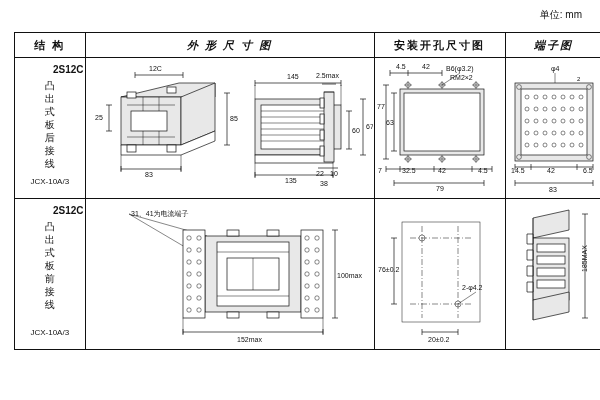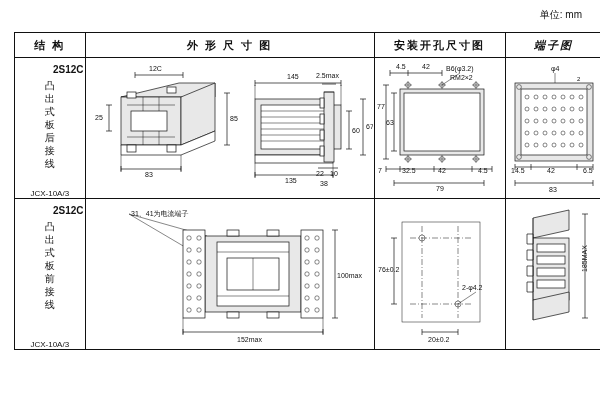--- a/index.html
+++ b/index.html
@@ -5,31 +5,31 @@
   html,body{margin:0;padding:0;}
   body{width:600px;height:400px;background:#ffffff;font-family:"Liberation Sans","DejaVu Sans",sans-serif;color:#111;}
   .page{position:relative;width:600px;height:400px;overflow:hidden;}
 
   .unit{position:absolute;right:18px;top:8px;font-size:10px;color:#111;}
 
   table.main{position:absolute;left:14px;top:32px;border-collapse:collapse;width:572px;}
   table.main td,table.main th{border:1px solid #111;}
   .hdr{height:22px;text-align:center;font-size:11px;font-weight:bold;letter-spacing:2px;}
   .c1{width:56px;}
-  .c2{width:288px;}
+  .c2{width:288px;font-style:italic;}
   .c3{width:130px;}
   .c4{width:96px;font-style:italic;}
 
   .rowA{height:140px;}
   .rowB{height:150px;}
 
   .labelcell{text-align:center;vertical-align:top;position:relative;padding-top:6px;}
   .labelcell .t1{font-size:10px;font-weight:bold;padding-left:37px;}
   .labelcell .vert{font-size:10px;line-height:13px;margin-top:4px;}
-  .labelcell .sub{position:absolute;bottom:0;left:0;right:0;font-size:8px;}
+  .labelcell .sub{position:absolute;bottom:12px;left:0;right:0;font-size:8px;}
 
   .cell{position:relative;}
   svg{display:block;}
   .ln{stroke:#111;fill:none;stroke-width:0.7;}
   .lnthin{stroke:#111;fill:none;stroke-width:0.5;}
   .dashdot{stroke:#111;fill:none;stroke-width:0.5;stroke-dasharray:6 2 1 2;}
   .fillgray{fill:#e8e8e8;stroke:#111;stroke-width:0.7;}
   .fillwhite{fill:#ffffff;stroke:#111;stroke-width:0.7;}
   .txt{font-family:"Liberation Sans","DejaVu Sans",sans-serif;font-size:7px;fill:#111;}
   .txtsm{font-family:"Liberation Sans","DejaVu Sans",sans-serif;font-size:6px;fill:#111;}

